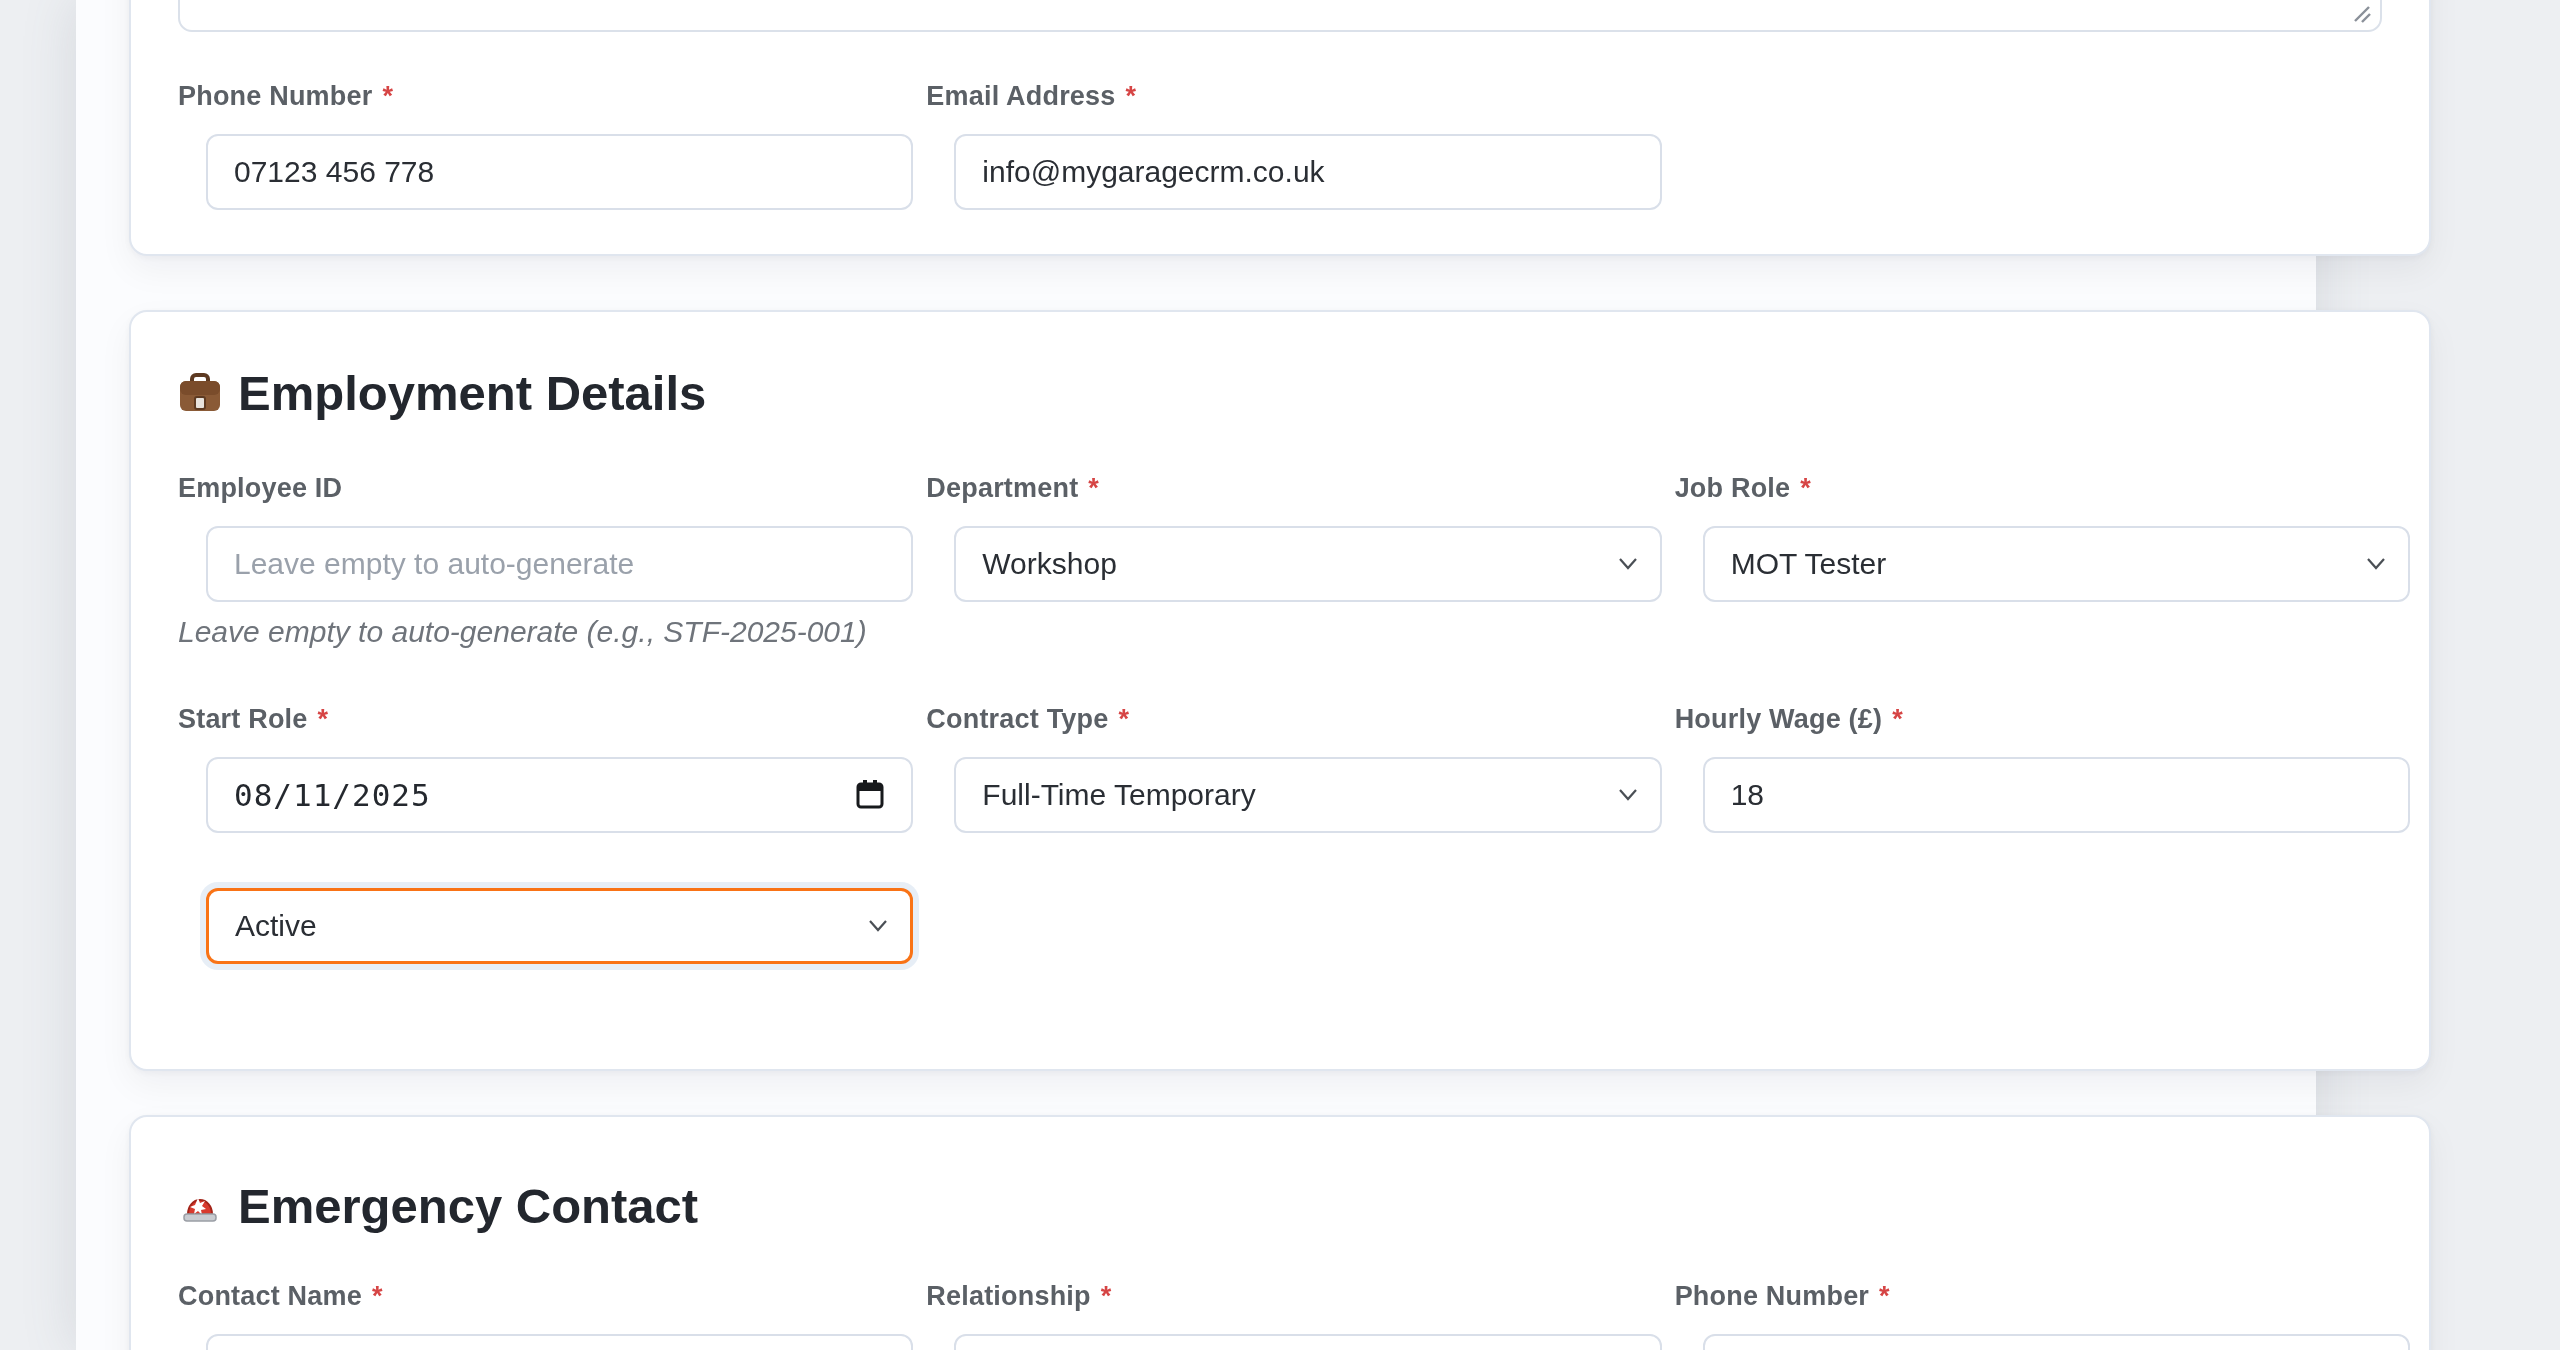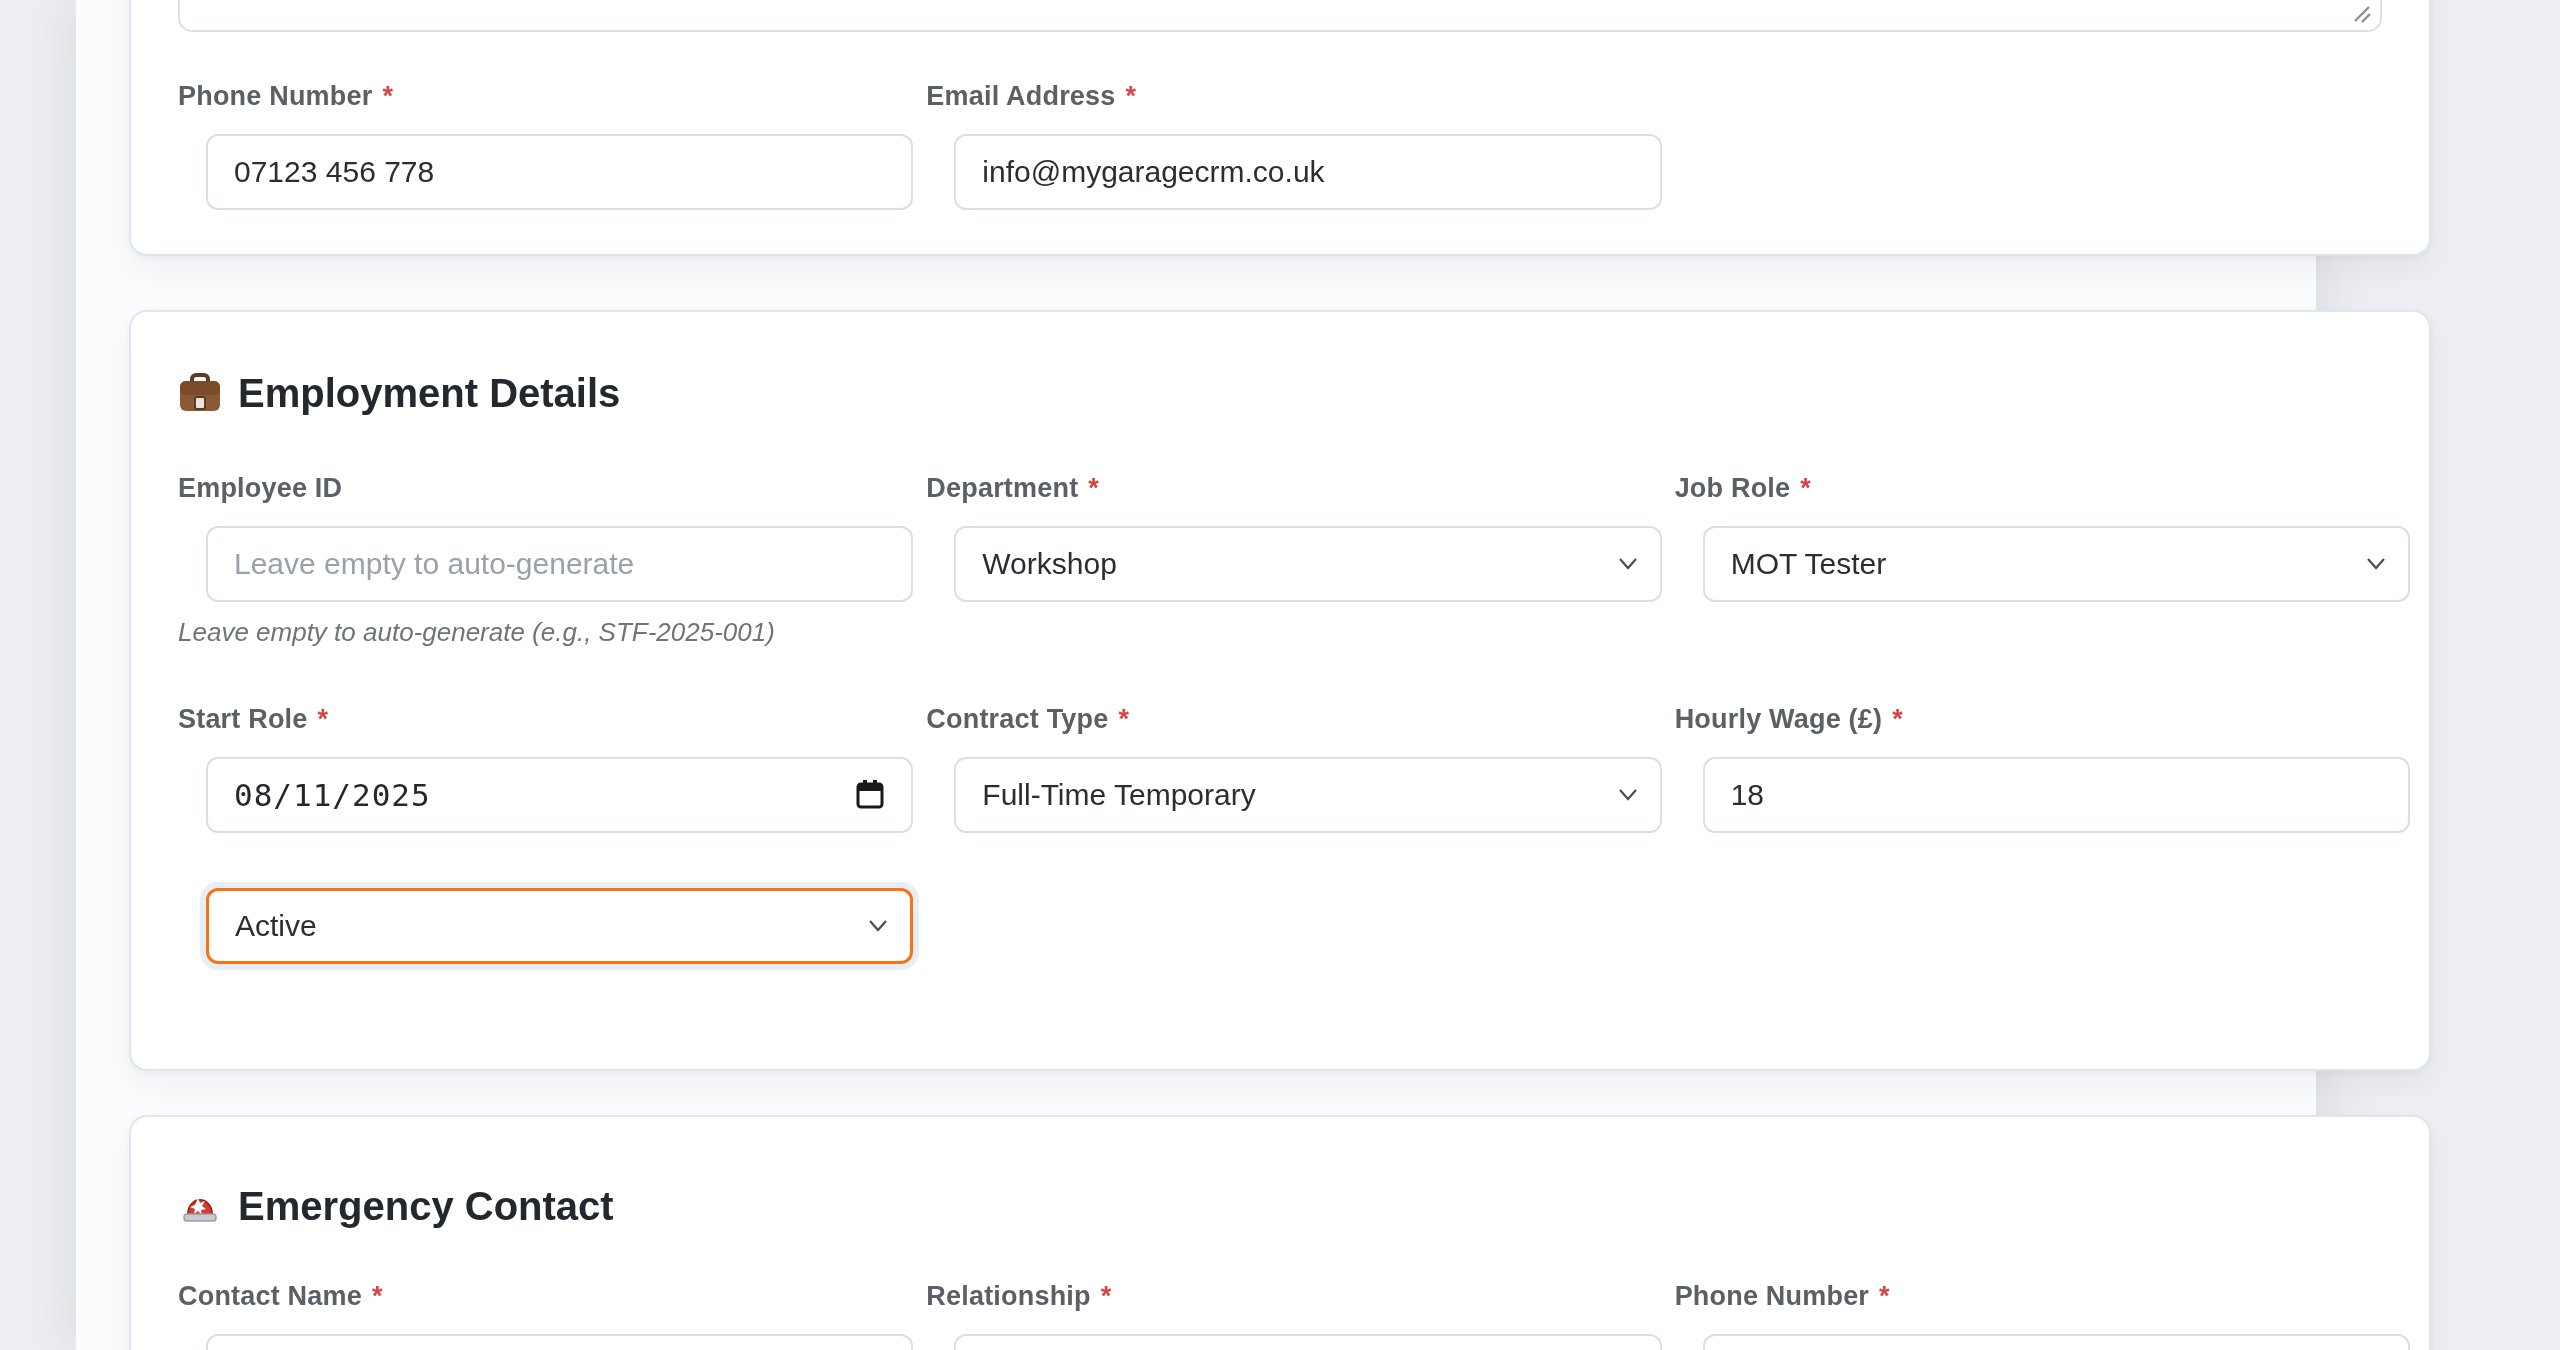--- a/index.html
+++ b/index.html
@@ -20,21 +20,21 @@
     border:2px solid #e0e6ef;
     border-radius:18px;
     box-shadow:0 2px 6px rgba(16,24,40,0.04), 0 14px 34px rgba(16,24,40,0.05);
     padding:0 47px;
   }
   #card-contact   { top:-420px; height:676px; }
   #card-employ    { top:310px;  height:761px; padding-top:47px; }
   #card-emergency { top:1115px; height:700px; padding-top:47px; }
 
   .section-title {
-    font-size:40px; font-weight:700; color:#23272e;
+    font-size:49px; font-weight:700; color:#23272e;
     margin:10px 0 0 0; line-height:48px;
     display:flex; align-items:center; gap:16px;
   }
   .emoji-icon { width:44px; height:44px; flex:0 0 44px; }
 
   .fields-grid {
     display:grid; grid-template-columns:repeat(3,1fr);
     column-gap:41px; row-gap:55px; align-items:start;
   }
   #card-employ .fields-grid { margin-top:55px; }
@@ -63,21 +63,21 @@
   .fake-select.focused {
     border:3px solid #f97316;
     box-shadow:0 0 0 6px rgba(88,136,189,0.14);
   }
   .date-input .date-text {
     font-family:"DejaVu Sans Mono", monospace; font-size:31px; letter-spacing:1px; color:#24282e;
   }
   .date-input .cal-icon { position:absolute; right:24px; top:50%; margin-top:-17px; }
 
   .helper-text {
-    font-style:italic; font-size:26px; color:#6f747b; margin-top:14px; line-height:32px;
+    font-style:italic; font-size:30px; color:#6f747b; margin-top:14px; line-height:32px;
   }
 
   .notes-area {
     position:absolute; left:47px; right:47px; top:150px; height:300px;
     border:2px solid #dbe1ea; border-radius:14px; background:#fff;
   }
   .resize-handle { position:absolute; right:7px; bottom:5px; }
 </style>
 </head>
 <body>

